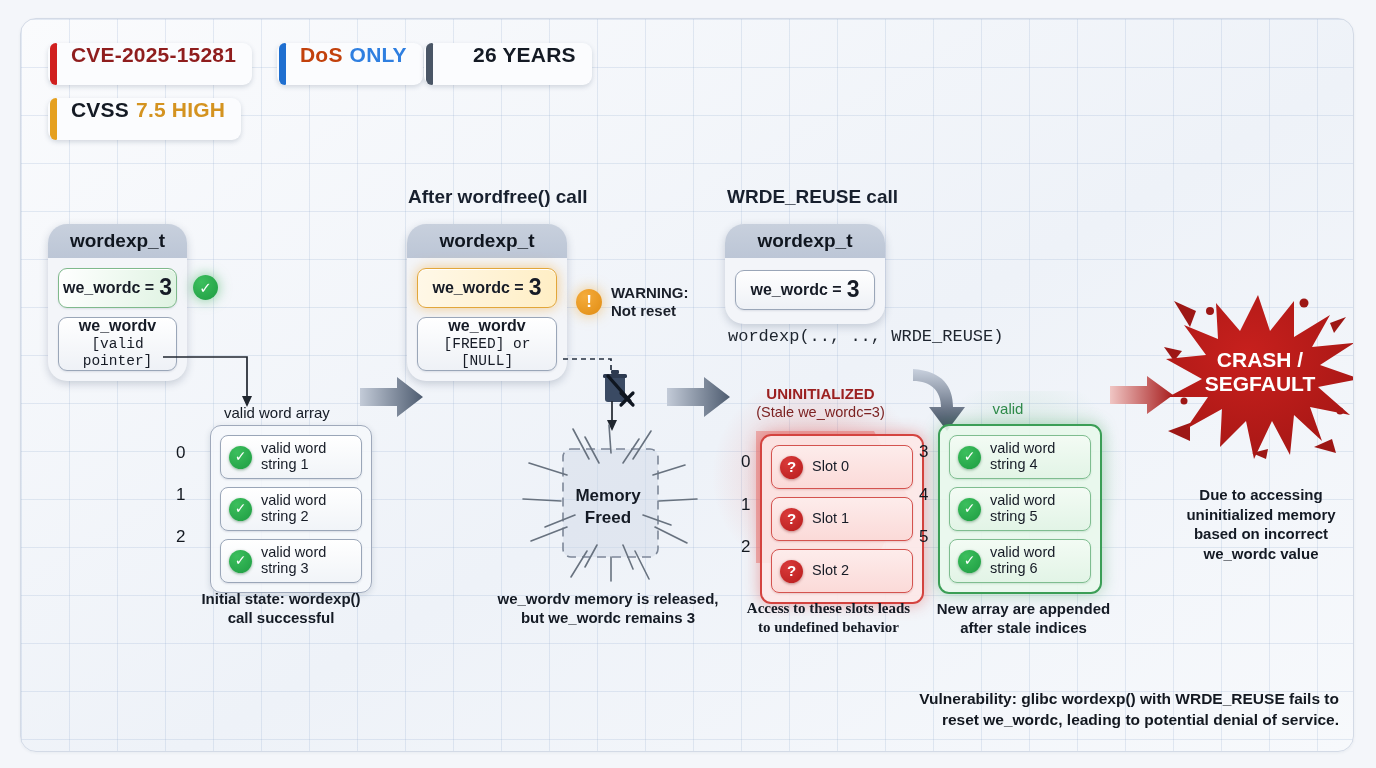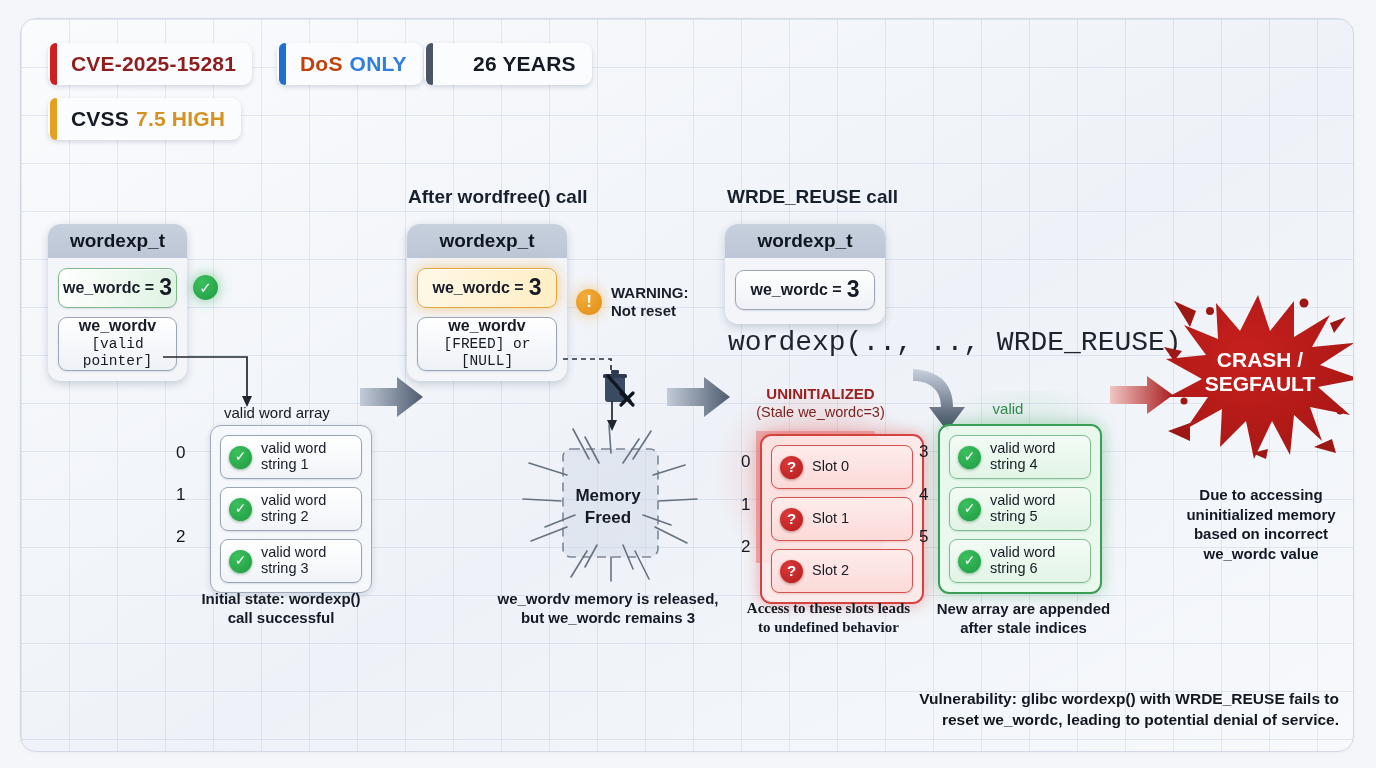--- a/index.html
+++ b/index.html
@@ -15,37 +15,37 @@
     background:
       linear-gradient(to right, rgba(165,185,215,.28) 1px, transparent 1px) 0 0/48px 48px,
       linear-gradient(to bottom, rgba(165,185,215,.28) 1px, transparent 1px) 0 0/48px 48px,
       linear-gradient(150deg,#fafbfd 0%,#eef2f8 55%,#f7f9fc 100%);
     box-shadow:0 1px 3px rgba(40,60,90,.06);
     overflow:hidden;
   }
 
   
   .badge{
-    position:absolute;display:flex;align-items:center;
+    position:absolute;display:flex;align-items:flex-start;
     background:#fbfcfe;border-radius:9px;
     box-shadow:0 2px 5px rgba(40,60,90,.18);
     height:42px;padding:0 16px 0 2px;
     font-size:21px;font-weight:700;letter-spacing:.2px;white-space:nowrap;
   }
   .badge .bar{
     width:7px;height:42px;border-radius:9px 2px 2px 9px;margin-right:14px;flex:none;
   }
   .badge .t2{margin-left:7px;}
 
   
   .colhead{position:absolute;font-size:19px;font-weight:700;color:#18202e;white-space:nowrap;}
 
   
   .struct{
-    position:absolute;background:#f3f5f9;border-radius:13px;
+    position:absolute;background:#f3f5f9;border-radius:19px;
     box-shadow:0 3px 9px rgba(40,60,90,.22);
     overflow:hidden;
   }
   .struct .hdr{
     height:34px;display:flex;align-items:center;justify-content:center;
     background:linear-gradient(180deg,#c8d0dd 0%,#bcc6d6 100%);
     font-size:19px;font-weight:700;color:#10161f;
   }
   .struct .body{padding:10px;display:flex;flex-direction:column;gap:9px;}
   .field{
@@ -90,21 +90,21 @@
           box-shadow:0 1px 2px rgba(150,40,40,.18);}
   .slot.g{border:1px solid #7fbd90;background:linear-gradient(180deg,#f3fbf4,#e2f4e6);
           box-shadow:0 1px 2px rgba(40,120,60,.16);}
   .idx{position:absolute;font-size:17px;font-weight:400;color:#131820;}
 
   .caption{position:absolute;text-align:center;font-size:15px;font-weight:600;
            line-height:1.28;color:#141a24;}
   .smalllabel{position:absolute;font-size:15px;font-weight:400;color:#141a24;white-space:nowrap;}
 
   .codeline{position:absolute;font-family:"Liberation Mono","DejaVu Sans Mono",monospace;
-            font-size:28px;color:#1d242e;white-space:nowrap;}
+            font-size:17px;color:#1d242e;white-space:nowrap;}
 
   .tag{position:absolute;text-align:center;line-height:1.2;}
   .tag.unin{color:#9b2020;font-size:15px;font-weight:700;}
   .tag.unin .sub{font-size:14.5px;font-weight:400;color:#7c2222;}
   .tag.validtag{color:#2f8a4a;font-size:15px;font-weight:400;}
 
   .warnbox{position:absolute;display:flex;align-items:center;gap:9px;}
   .warnbox .txt{font-size:15px;font-weight:600;line-height:1.2;color:#1a1f29;}
 
   .memfreed{position:absolute;}

